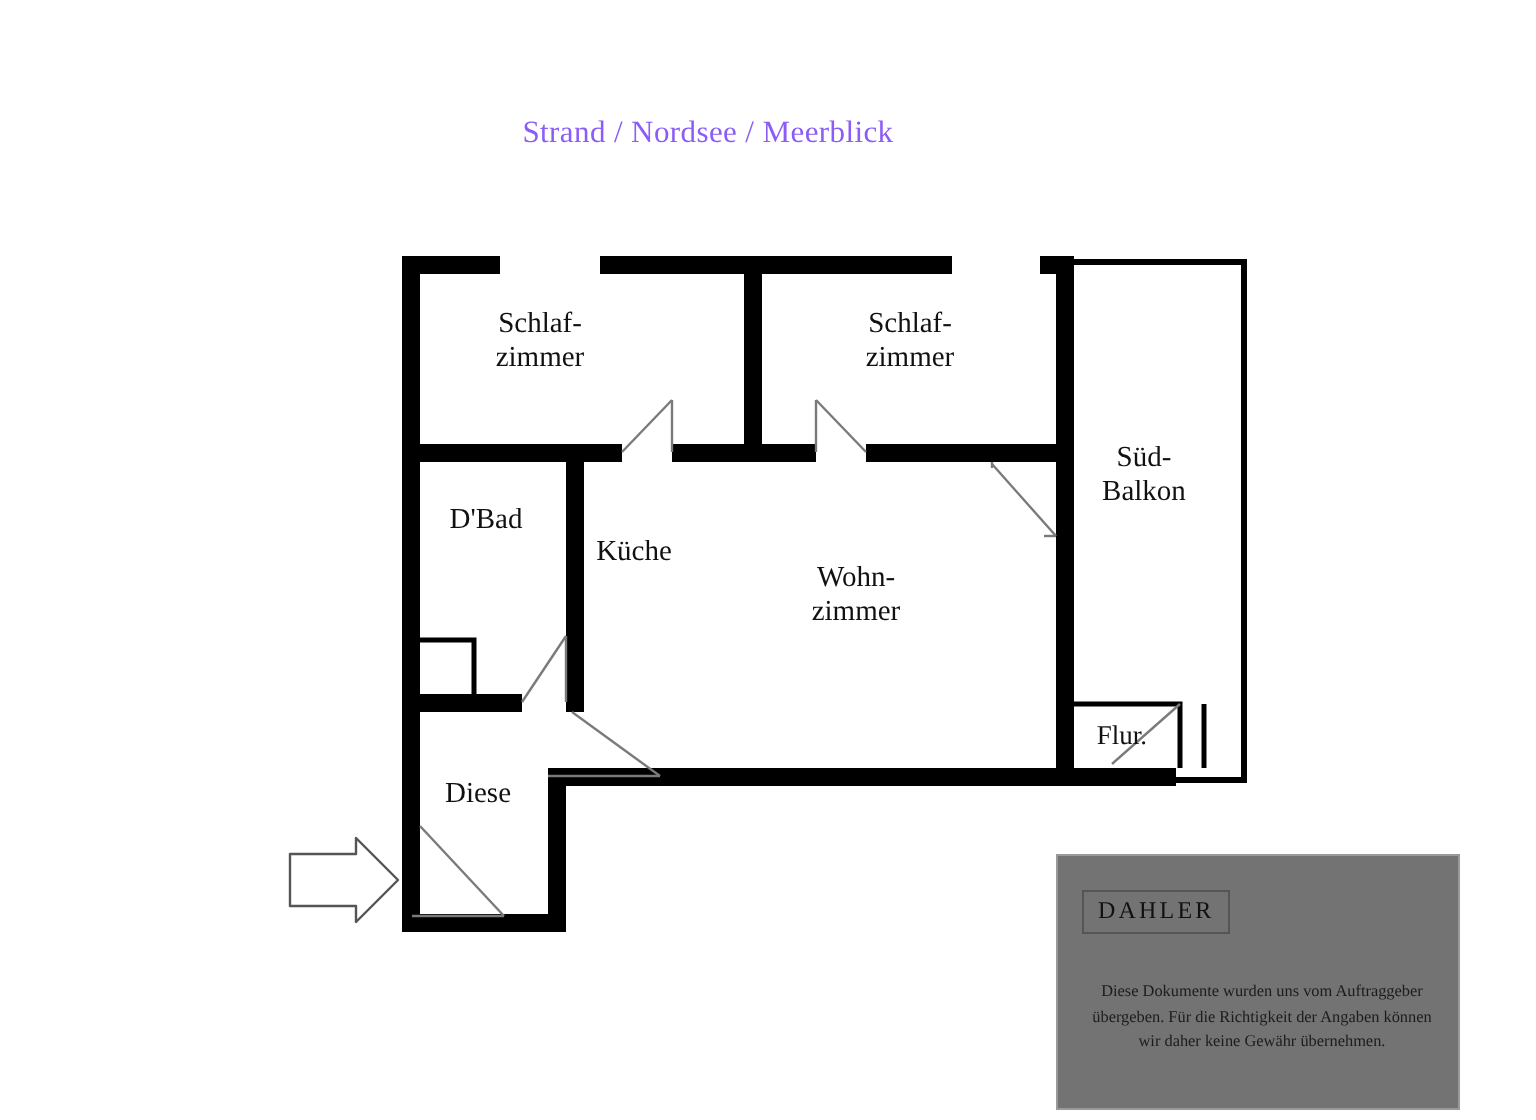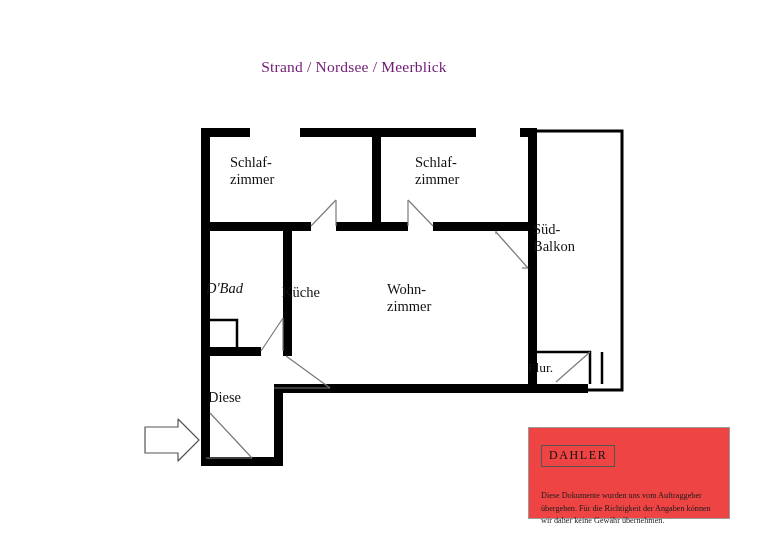--- a/index.html
+++ b/index.html
@@ -17,49 +17,50 @@
   }
 
   #plan-title {
     position: absolute;
     left: 0;
     top: 58px;
     width: 708px;
     text-align: center;
     font-size: 15.5px;
     letter-spacing: 0.2px;
-    color: #701a75;
+    color: #8b5cf6;
   }
 
   #floorplan-canvas {
     position: absolute;
     left: 0;
     top: 0;
     width: 768px;
     height: 560px;
   }
 
   .room-label {
     position: absolute;
+    text-align: center;
     font-size: 14.5px;
     line-height: 1.18;
     color: #111111;
     white-space: pre-line;
     pointer-events: none;
   }
   .room-label.small { font-size: 13.5px; }
 
   #disclaimer-box {
     position: absolute;
     left: 528px;
     top: 427px;
     width: 202px;
-    height: 92px;
+    height: 128px;
     border: 1px solid #9a9a9a;
-    background: #ef4444;
+    background: #737373;
     box-sizing: border-box;
   }
   #brand-logo {
     position: absolute;
     left: 12px;
     top: 17px;
     border: 1px solid #555555;
     padding: 2px 7px 3px 7px;
     font-size: 12px;
     letter-spacing: 1.6px;
@@ -67,21 +68,21 @@
     font-family: "Liberation Serif", "DejaVu Serif", serif;
   }
   #disclaimer-text {
     position: absolute;
     left: 12px;
     top: 62px;
     width: 180px;
     font-size: 8.2px;
     line-height: 1.55;
     color: #1c1c1c;
-    text-align: left;
+    text-align: center;
   }
 </style>
 </head>
 <body>
 
 <div id="plan-title">Strand / Nordsee / Meerblick</div>
 
 <svg id="floorplan-canvas" viewBox="0 0 768 560" xmlns="http://www.w3.org/2000/svg">
 
   <g>
@@ -161,23 +162,23 @@
     <path d="M145 427 L178 427 L178 419 L199 440 L178 461 L178 453 L145 453 Z" fill="#ffffff" stroke="#555555" stroke-width="1.2" stroke-linejoin="round"></path>
   </g>
 </svg>
 
 <div class="room-label" style="left:230px; top:154px; width:80px;">Schlaf-
 zimmer</div>
 
 <div class="room-label" style="left:415px; top:154px; width:80px;">Schlaf-
 zimmer</div>
 
-<div class="room-label" style="left:206px; top:280px; width:74px;font-style:italic;">D'Bad</div>
+<div class="room-label" style="left:206px; top:252px; width:74px;">D'Bad</div>
 
-<div class="room-label" style="left:282px; top:284px; width:70px;">Küche</div>
+<div class="room-label" style="left:282px; top:268px; width:70px;">Küche</div>
 
 <div class="room-label" style="left:387px; top:281px; width:82px;">Wohn-
 zimmer</div>
 
 <div class="room-label" style="left:533px; top:221px; width:78px;">Süd-
 Balkon</div>
 
 <div class="room-label small" style="left:528px; top:360px; width:66px;">Flur.</div>
 
 <div class="room-label" style="left:208px; top:389px; width:62px;">Diese</div>

